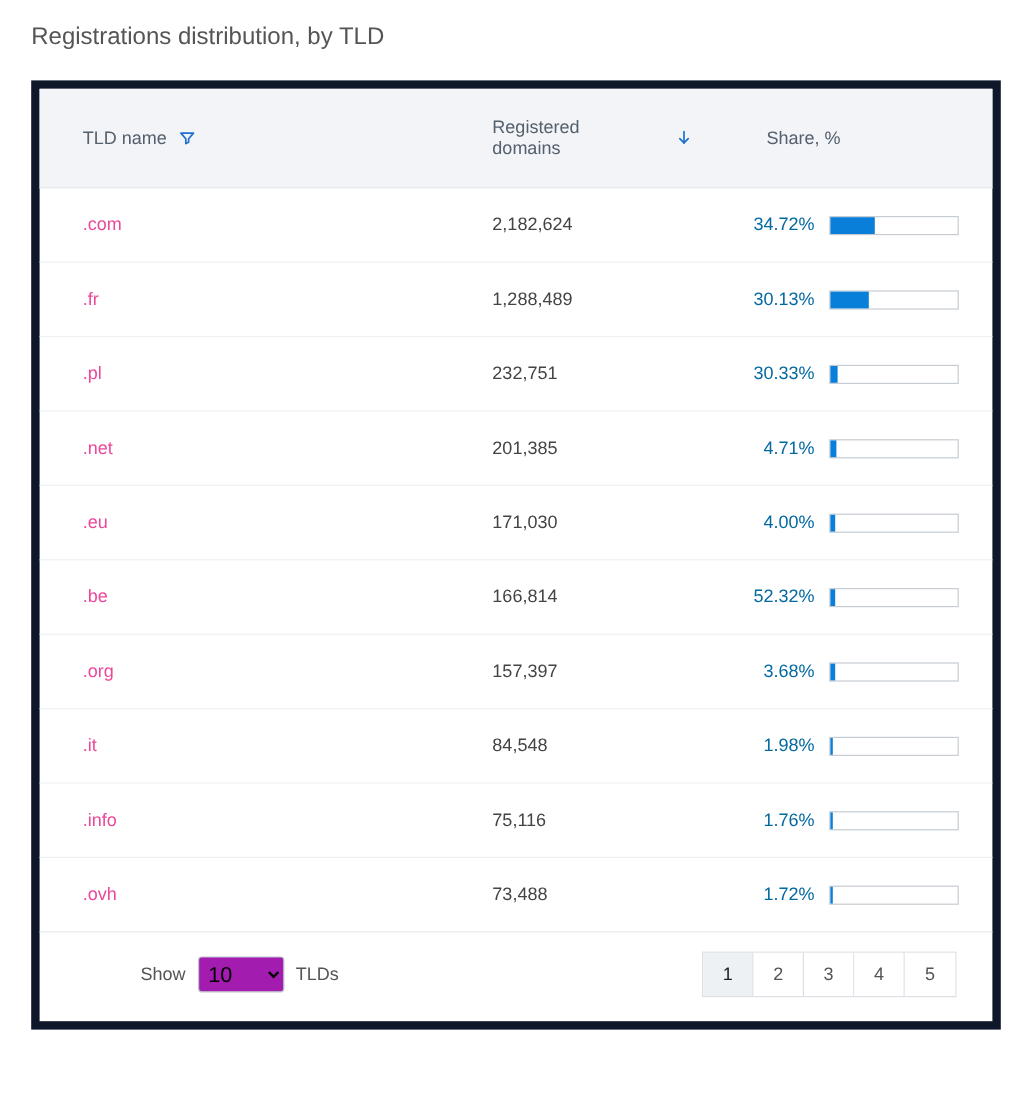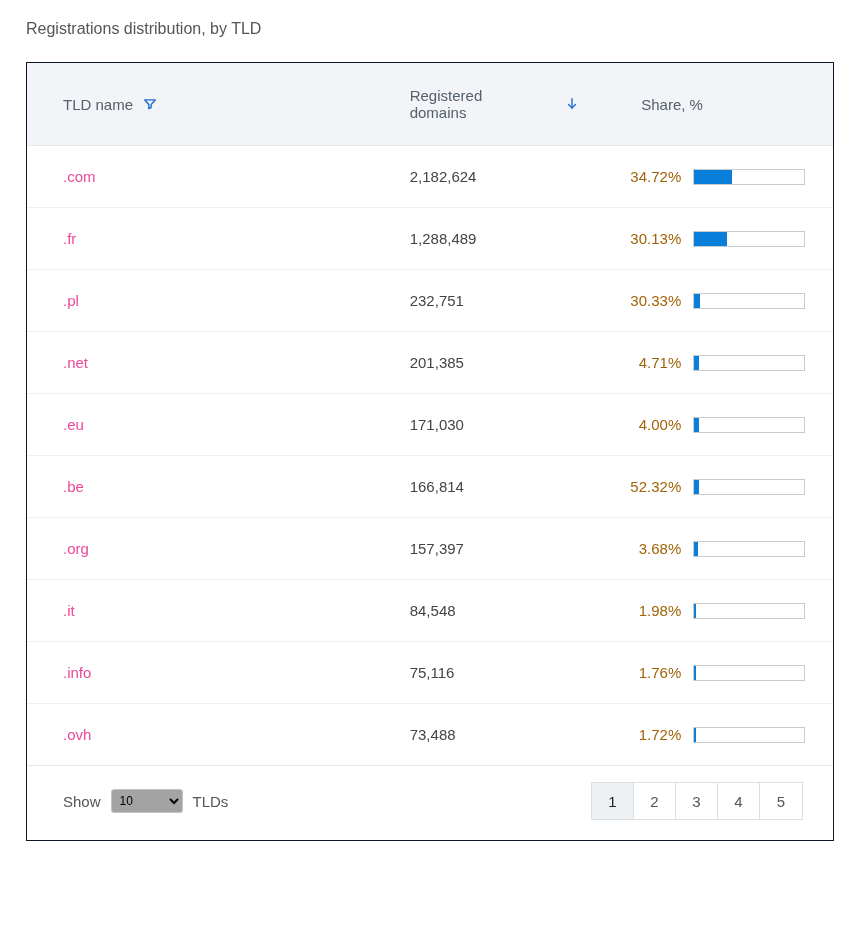--- a/index.html
+++ b/index.html
@@ -7,27 +7,27 @@
     padding: 0;
     background: #fff;
     font-family: -apple-system, BlinkMacSystemFont, "Segoe UI", Helvetica, Arial, sans-serif;
     color: #333;
     width: 860px;
   }
   .page {
     padding: 20px 26px 30px 26px;
   }
   h1.title {
-    font-size: 16px;
+    font-size: 20px;
     font-weight: 400;
     color: #555;
     margin: 0 0 24px 0;
   }
   .card {
-    border: 1px solid #0f172a;
+    border: 7px solid #0f172a;
     background: #fff;
   }
   
   .thead {
     display: flex;
     background: #f2f4f7;
     border-bottom: 1px solid #e6e8ea;
   }
   .th {
     padding: 24px 20px;
@@ -55,21 +55,21 @@
   .col-reg   { width: 26%; }
   .col-share { width: 29%; gap: 12px; }
   .tld-link {
     color: #ec4899;
     text-decoration: none;
     font-size: 15px;
   }
   .share-label {
     width: 62px;
     text-align: right;
-    color: #a16207;
+    color: #0369a1;
   }
   .share-bar {
     flex: 1;
     height: 14px;
     border: 1px solid #c6ccd2;
     background: #fff;
     position: relative;
     margin-right: 8px;
   }
   .share-fill {
@@ -83,27 +83,28 @@
     justify-content: space-between;
     align-items: center;
     padding: 16px 30px 20px 36px;
   }
   .show-block {
     display: flex;
     align-items: center;
     gap: 10px;
     color: #555;
     font-size: 15px;
+    margin-left: 48px;
   }
   select.page-size {
-    font-size: 12px;
+    font-size: 18px;
     padding: 3px 4px;
     border: 1px solid #bfc5cb;
     border-radius: 3px;
-    background: #a3a3a3;
+    background: #a21caf;
     width: 72px;
   }
   .pager {
     display: flex;
     border: 1px solid #dcdfe3;
   }
   .pager button {
     width: 42px;
     height: 36px;
     border: none;

